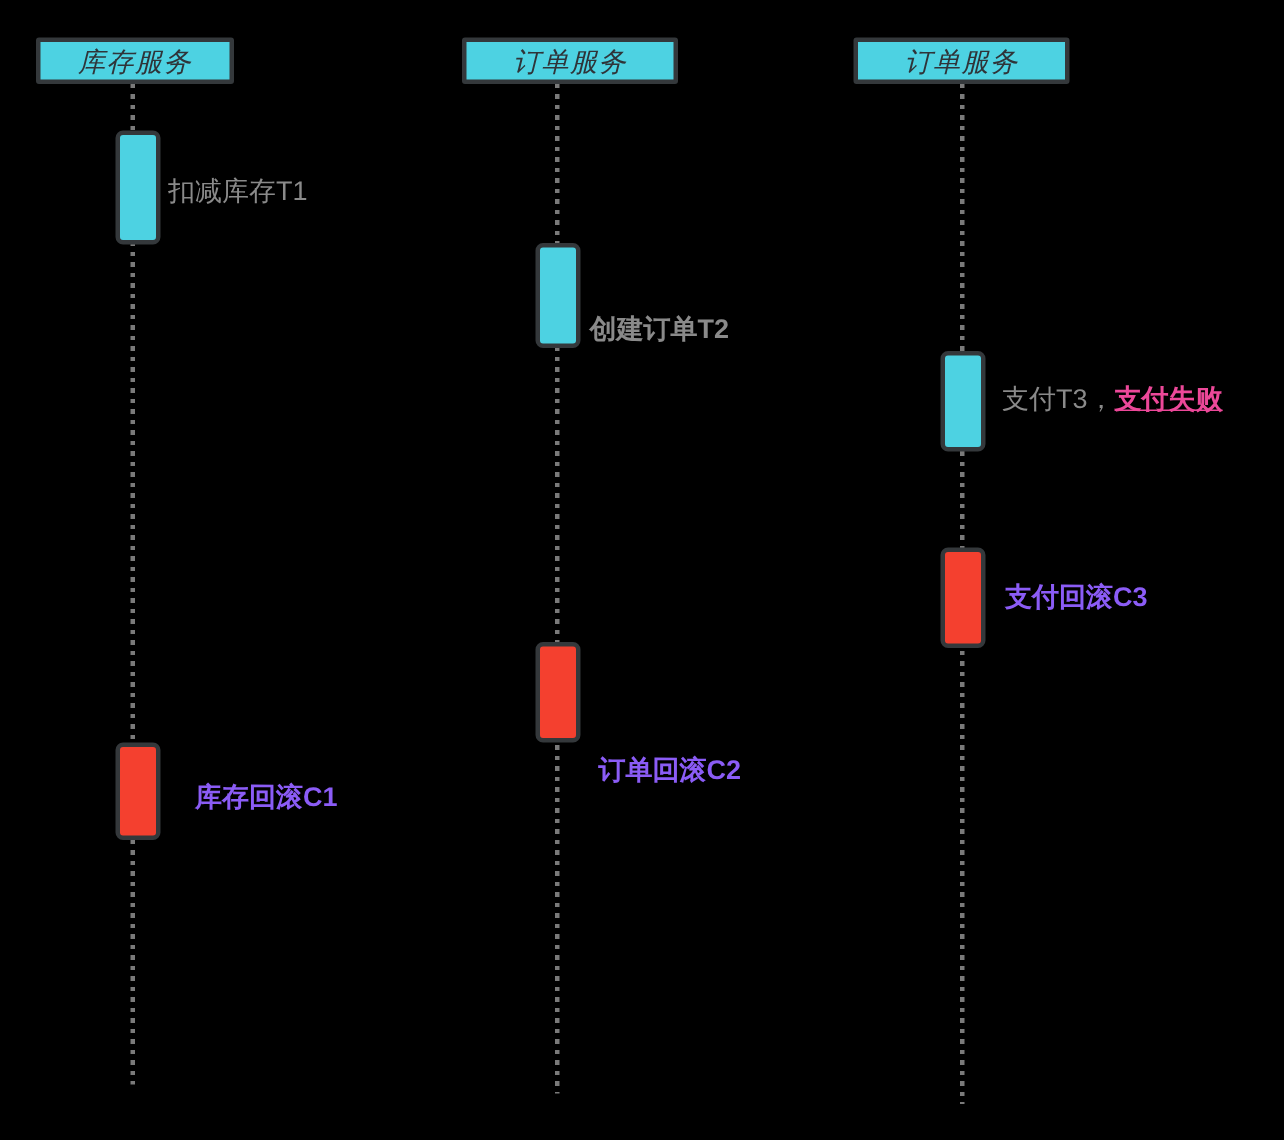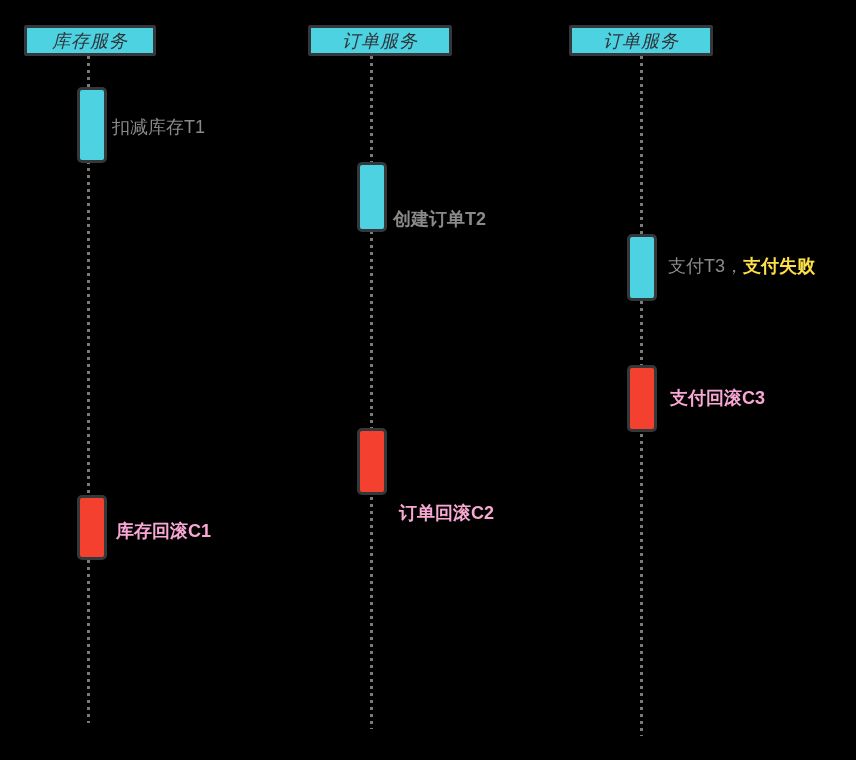--- a/index.html
+++ b/index.html
@@ -53,22 +53,22 @@
   .bar.action { background: #4dd2e2; }
   .bar.comp   { background: #f4402f; }
   
   .lbl {
     position: absolute;
     font-size: 18px;
     line-height: 22px;
     white-space: nowrap;
   }
   .lbl.gray  { color: #8a8a8a; font-weight: 400; }
-  .lbl.red   { color: #f9a8d4; font-weight: 700; }
-  .lbl .alert { color: #fde047; font-weight: 700; }
+  .lbl.red   { color: #8b5cf6; font-weight: 700; }
+  .lbl .alert { color: #ec4899; font-weight: 700; text-decoration: underline; }
 </style>
 </head>
 <body>
 
 <div class="canvas">
 
   <div class="lifeline" style="left:87px;  top:56px; height:667px;"></div>
   <div class="lifeline" style="left:370px; top:56px; height:673px;"></div>
   <div class="lifeline" style="left:640px; top:56px; height:680px;"></div>
 
@@ -94,15 +94,15 @@
   <div class="lbl gray" style="left:393px; top:208px;font-weight:bold;">创建订单T2</div>
 
   <div class="lbl gray" style="left:668px; top:255px;">
     <span>支付T3，</span><span class="alert">支付失败</span>
   </div>
 
   <div class="lbl red" style="left:670px; top:387px;">支付回滚C3</div>
 
   <div class="lbl red" style="left:399px; top:455px;margin-top:47px;">订单回滚C2</div>
 
-  <div class="lbl red" style="left:116px; top:520px;">库存回滚C1</div>
+  <div class="lbl red" style="left:130px; top:520px;">库存回滚C1</div>
 
 </div>
 
 </body></html>

